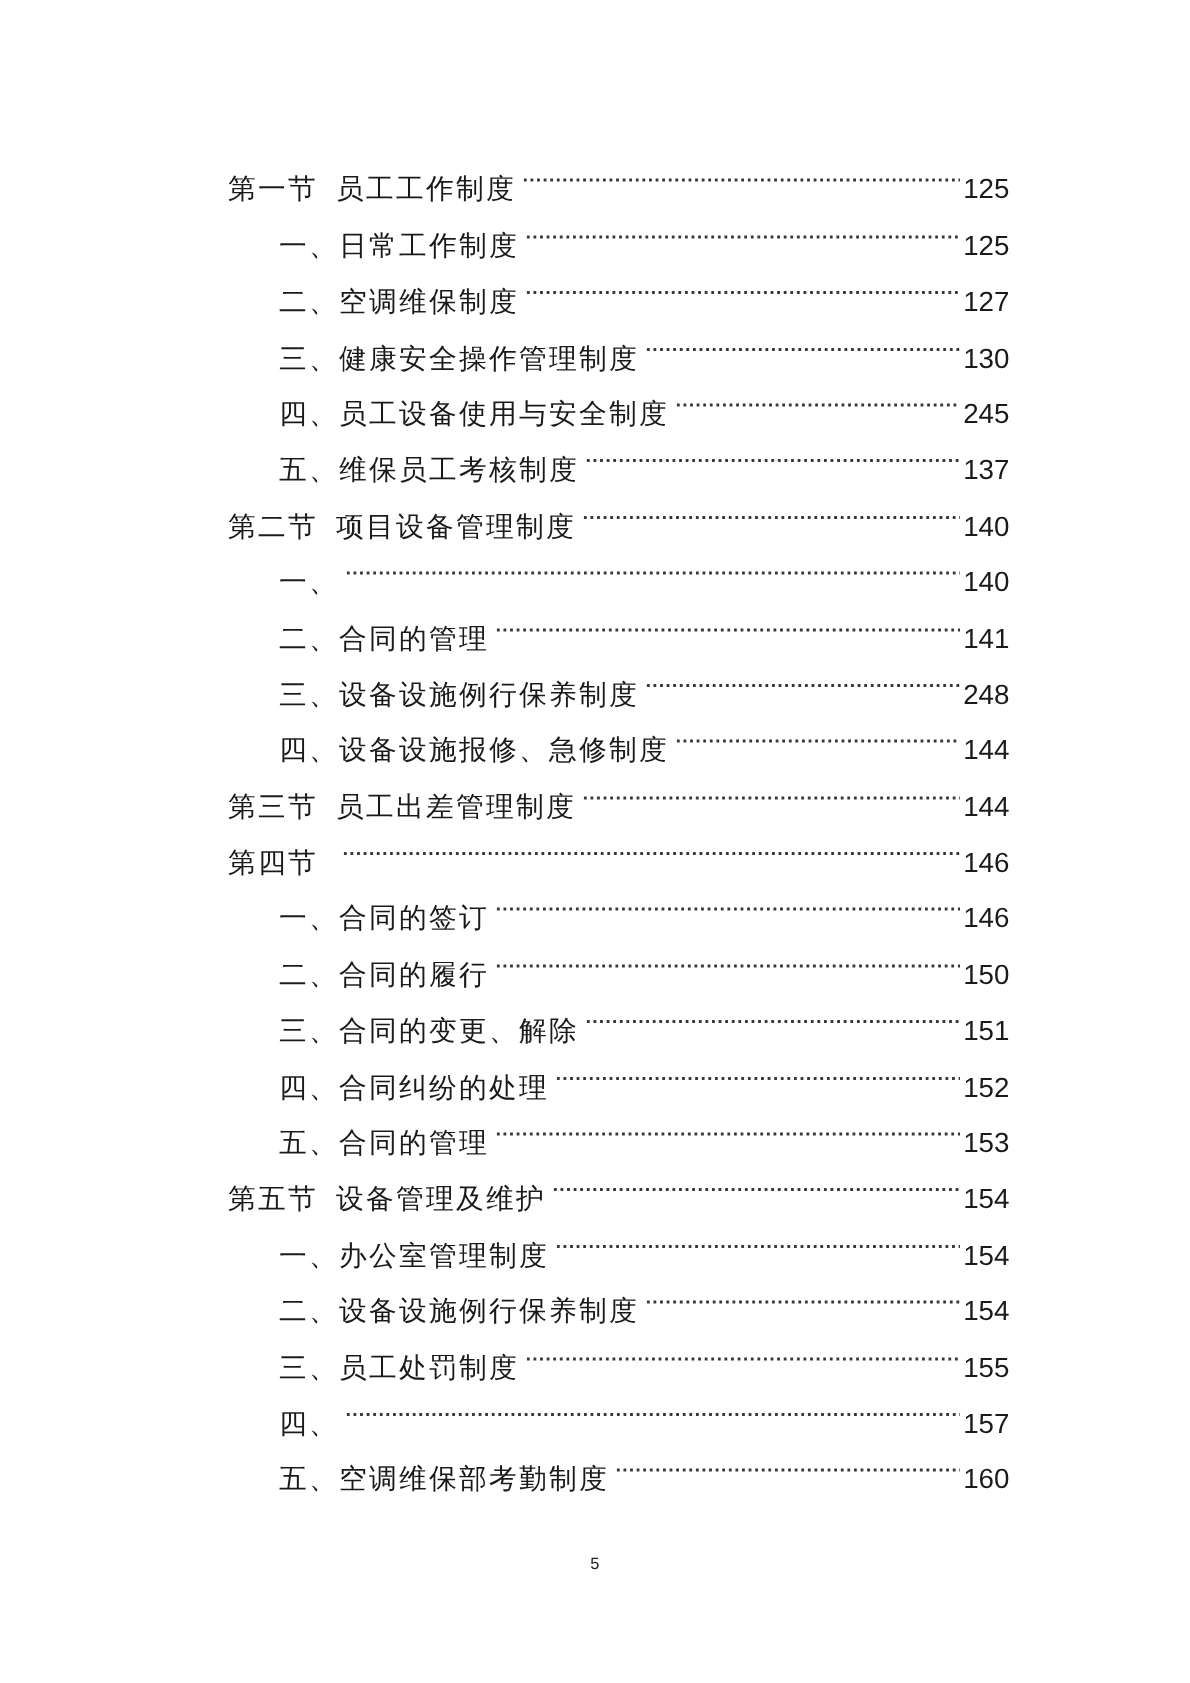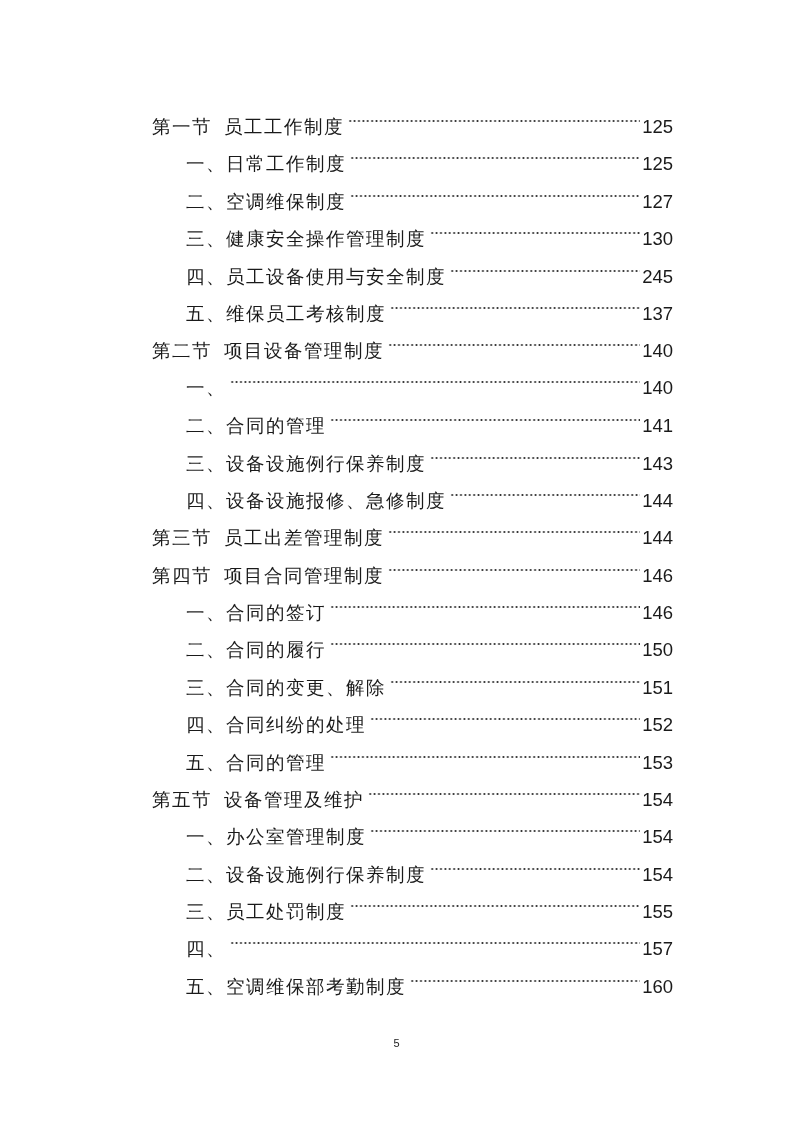--- a/index.html
+++ b/index.html
@@ -133,37 +133,36 @@
   <div class="toc-row level-2">
     <span class="toc-prefix">二、</span>
     <span class="toc-title">合同的管理</span>
     <span class="toc-leader"></span>
     <span class="toc-page">141</span>
   </div>
   <div class="toc-row level-2">
     <span class="toc-prefix">三、</span>
     <span class="toc-title">设备设施例行保养制度</span>
     <span class="toc-leader"></span>
-    <span class="toc-page">143</span>
+    <span class="toc-page">248</span>
   </div>
   <div class="toc-row level-2">
     <span class="toc-prefix">四、</span>
     <span class="toc-title">设备设施报修、急修制度</span>
     <span class="toc-leader"></span>
     <span class="toc-page">144</span>
   </div>
   <div class="toc-row level-1">
     <span class="toc-prefix">第三节</span>
     <span class="toc-title">员工出差管理制度</span>
     <span class="toc-leader"></span>
     <span class="toc-page">144</span>
   </div>
   <div class="toc-row level-1">
     <span class="toc-prefix">第四节</span>
-    <span class="toc-title">项目合同管理制度</span>
     <span class="toc-leader"></span>
     <span class="toc-page">146</span>
   </div>
   <div class="toc-row level-2">
     <span class="toc-prefix">一、</span>
     <span class="toc-title">合同的签订</span>
     <span class="toc-leader"></span>
     <span class="toc-page">146</span>
   </div>
   <div class="toc-row level-2">

